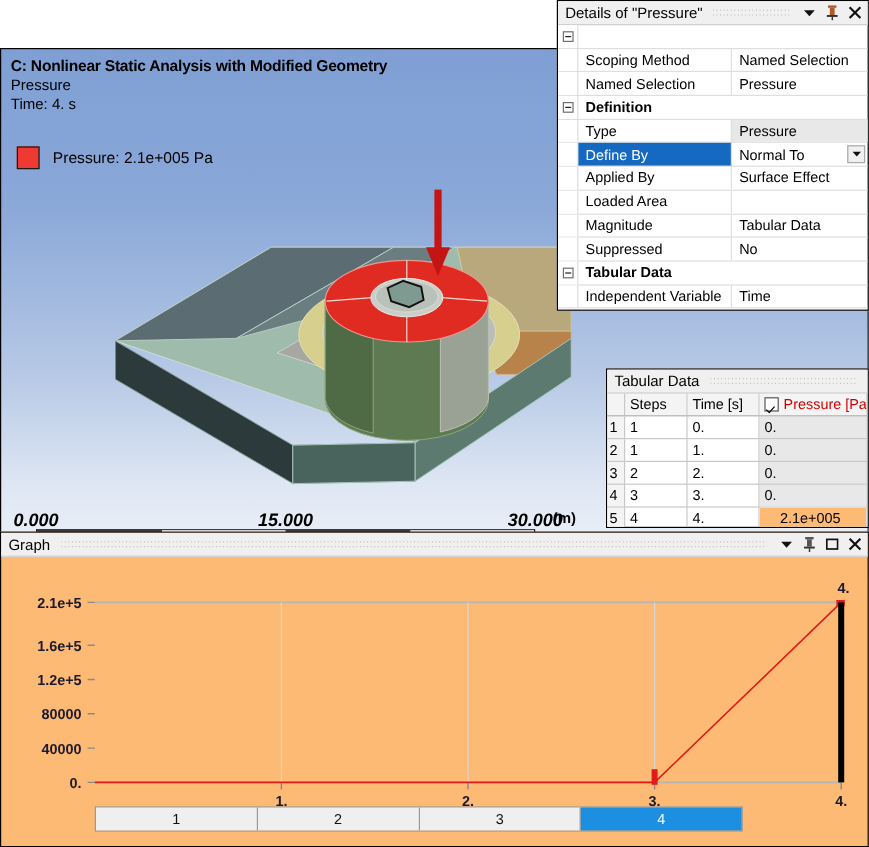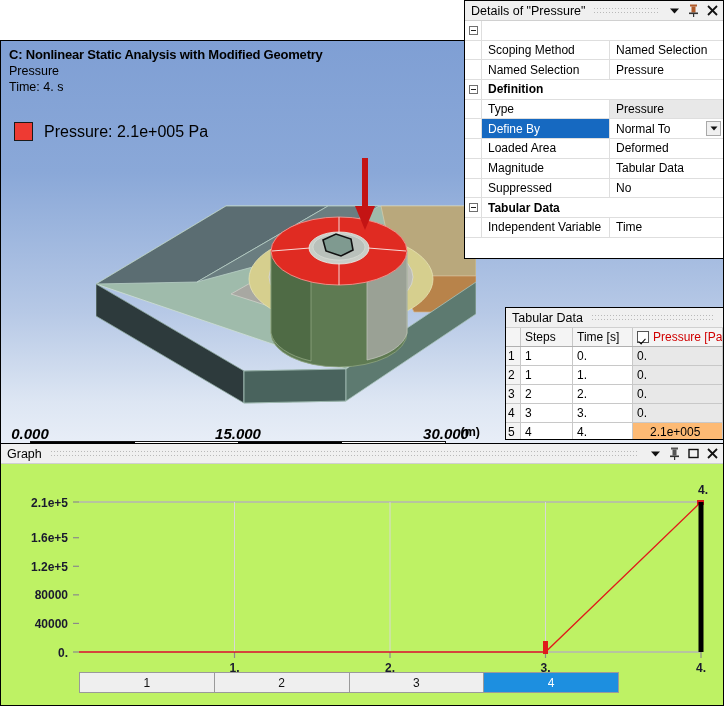--- a/index.html
+++ b/index.html
@@ -15,21 +15,21 @@
     overflow:hidden;
     border-bottom:1px solid #6a6a6a;
     margin-top:40px;
   }
   #vp-border{position:absolute;inset:0;border:1px solid #000;pointer-events:none;box-sizing:border-box;}
   #legend-text{position:absolute;left:9px;top:7px;line-height:16px;}
   #legend-text .title{font-weight:bold;font-size:13px;letter-spacing:-.2px;}
   #legend-text .sub{font-size:12.5px;}
   #legend-row{position:absolute;left:14px;top:82px;display:flex;align-items:center;gap:11px;}
   #legend-swatch{width:19px;height:19px;background:#ee3a33;border:1px solid #1a1a1a;box-sizing:border-box;}
-  #legend-label{font-size:16px;}
+  #legend-label{font-size:13px;}
   
   #scalebar{position:absolute;left:30px;top:385px;width:416px;}
   .sb-row{position:relative;height:14px;}
   .sb-lbl{position:absolute;font-size:15px;font-weight:bold;white-space:nowrap;transform:translateX(-50%);font-style:italic;}
   #sb-bar{position:relative;height:13px;margin:2px 0;border:1px solid #111;box-sizing:border-box;display:flex;}
   #sb-bar div{flex:1;}
   .sb-dark{background:#000;}
   .sb-light{background:#fff;}
   #sb-unit{position:absolute;right:-34px;top:0;font-size:12.5px;font-weight:bold;}
 
@@ -88,21 +88,21 @@
   #tab-grid tr.last td.val{background:#fdba74;padding-left:17px;}
   .chk{display:inline-block;width:12px;height:12px;border:1px solid #555;background:#fff;
        position:relative;vertical-align:-2px;margin-right:4px;box-sizing:border-box;}
   .chk:after{content:"";position:absolute;left:2px;top:5px;width:3px;height:6px;border:solid #000;
        border-width:0 1.7px 1.7px 0;transform:rotate(42deg);}
   .press-hdr{color:#d00000;}
 
   
   #graph{
     position:absolute;left:0;top:443px;width:724px;height:263px;
-    background:#bef264;border:1px solid #000;box-sizing:border-box;
+    background:#fdba74;border:1px solid #000;box-sizing:border-box;
   }
   #graph-body{position:relative;width:100%;height:calc(100% - 20px);}
   #plot-svg{position:absolute;left:0;top:0;}
   #steps-bar{position:absolute;left:78px;bottom:12px;width:540px;height:21px;display:flex;
              border:1px solid #9a9a9a;box-sizing:border-box;}
   .step-seg{flex:1;display:flex;align-items:center;justify-content:center;background:#efefef;
             border-right:1px solid #9a9a9a;font-size:12px;color:#111;box-sizing:border-box;}
   .step-seg:last-child{border-right:none;}
   .step-seg.active{background:#1d8fe0;color:#fff;}
   .tick-lbl{font-size:12px;font-weight:bold;font-family:"Liberation Sans",sans-serif;}
@@ -255,24 +255,28 @@
           <span>Normal To</span>
           <span class="combo-arrow">
             <svg width="8" height="8" viewBox="0 0 8 8">
               <polygon points="0.5,2.5 7.5,2.5 4,6.5" fill="#111"></polygon>
             </svg>
           </span>
         </div>
       </div>
       <div class="dtl-row">
         <div class="dtl-gut"></div>
+        <div class="dtl-k">Applied By</div>
+        <div class="dtl-v">
+          <span>Surface Effect</span>
+        </div>
+      </div>
+      <div class="dtl-row">
+        <div class="dtl-gut"></div>
         <div class="dtl-k">Loaded Area</div>
-        <div class="dtl-v">
-          <span>Deformed</span>
-        </div>
       </div>
       <div class="dtl-row">
         <div class="dtl-gut"></div>
         <div class="dtl-k">Magnitude</div>
         <div class="dtl-v">
           <span>Tabular Data</span>
         </div>
       </div>
       <div class="dtl-row">
         <div class="dtl-gut"></div>

